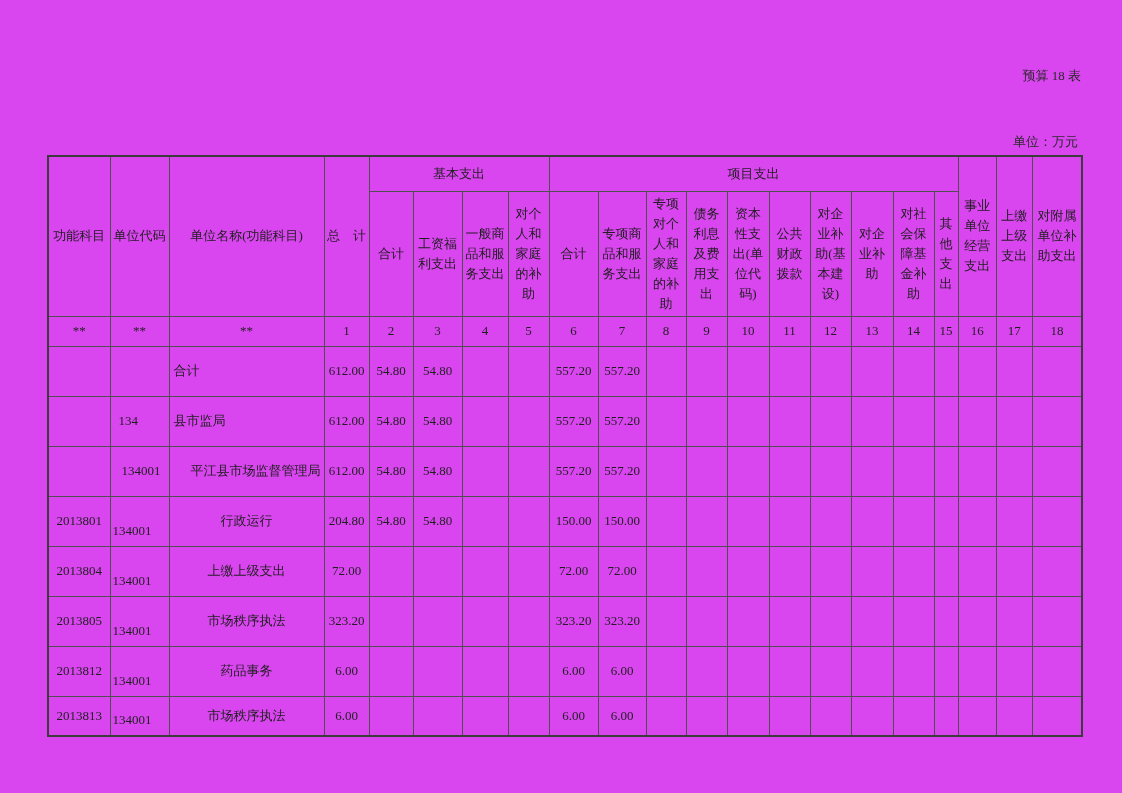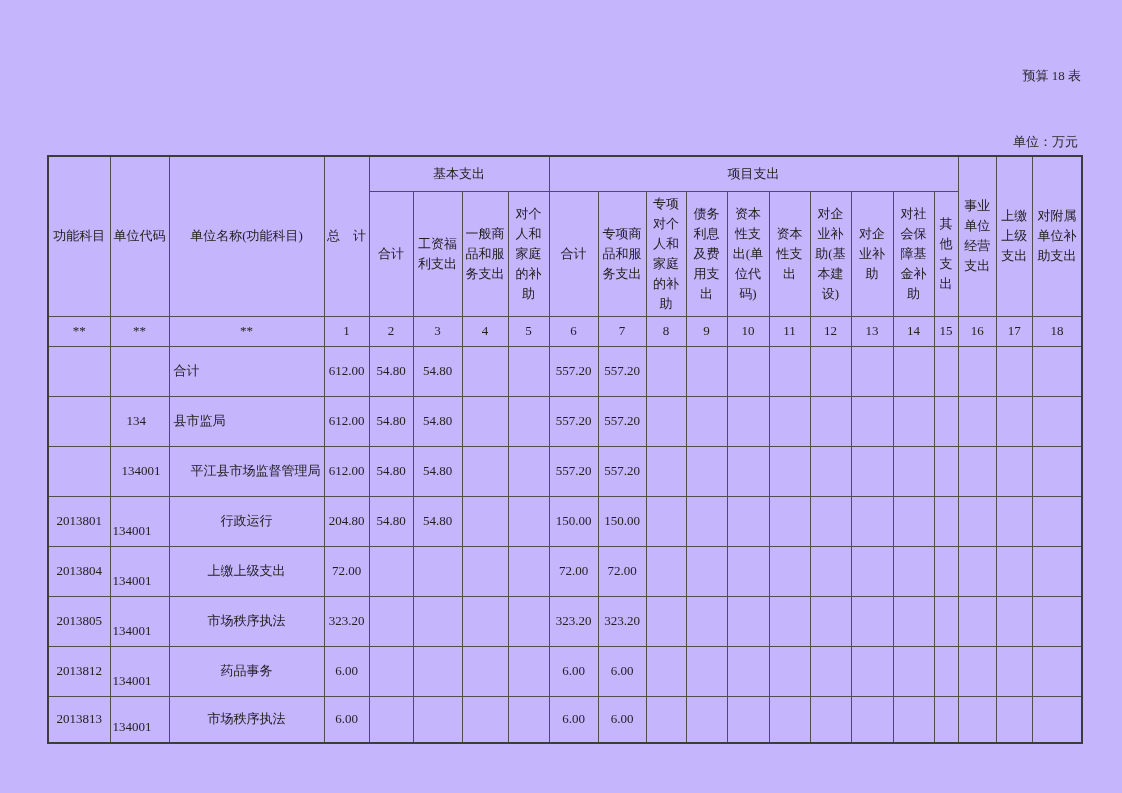--- a/index.html
+++ b/index.html
@@ -9,21 +9,21 @@
     width: 1122px;
     height: 793px;
     overflow: hidden;
     font-family: "Liberation Serif", "DejaVu Serif", serif;
     color: #1f1f1f;
   }
   .page {
     position: relative;
     width: 1122px;
     height: 793px;
-    background: #c4b5fd;
+    background: #d946ef;
   }
   .corner-label {
     position: absolute;
     top: 67px;
     right: 41px;
     font-size: 13px;
     color: #2a2a2a;
   }
   .doc-title {
     position: absolute;
@@ -63,33 +63,33 @@
     word-break: break-all;
     line-break: anywhere;
     line-height: 20px;
     overflow: hidden;
   }
   tr.r-group { height: 35px; }
   tr.r-sub   { height: 125px; }
   tr.r-idx   { height: 30px; }
   tr.r-idx td { font-size: 13px; }
   tbody tr.data-row { height: 50px; }
-  tbody tr.data-row:last-child { height: 47px; }
+  tbody tr.data-row:last-child { height: 40px; }
 
   
   td.c-num { text-align: right; padding-right: 3px; }
 
   
   td.c-fc   { text-align: center; margin-top: 42px; }
   td.c-code { text-align: center; }
   td.c-name { text-align: center; }
 
   
   tbody tr:nth-child(1) td.c-name { text-align: left; padding-left: 4px; }
-  tbody tr:nth-child(2) td.c-code { text-align: left; padding-left: 16px; }
+  tbody tr:nth-child(2) td.c-code { text-align: left; padding-left: 8px; }
   tbody tr:nth-child(2) td.c-name { text-align: left; padding-left: 4px; }
   tbody tr:nth-child(3) td.c-code { text-align: right; padding-right: 8px; }
   tbody tr:nth-child(3) td.c-name { text-align: right; padding-right: 3px; }
   tbody tr:nth-child(n+4) td.c-code {
     text-align: left; padding-left: 2px;
     vertical-align: bottom; padding-bottom: 5px;
   }
 </style>
 </head>
 <body>
@@ -140,21 +140,21 @@
       <tr class="r-sub">
         <th>合计</th>
         <th>工资福利支出</th>
         <th>一般商品和服务支出</th>
         <th>对个人和家庭的补助</th>
         <th>合计</th>
         <th>专项商品和服务支出</th>
         <th>专项对个人和家庭的补助</th>
         <th>债务利息及费用支出</th>
         <th>资本性支出(单位代码)</th>
-        <th>资本性支出</th>
+        <th>公共财政拨款</th>
         <th>对企业补助(基本建设)</th>
         <th>对企业补助</th>
         <th>对社会保障基金补助</th>
         <th>其他支出</th>
       </tr>
       <tr class="r-idx">
         <td>**</td>
         <td>**</td>
         <td>**</td>
         <td>1</td>

